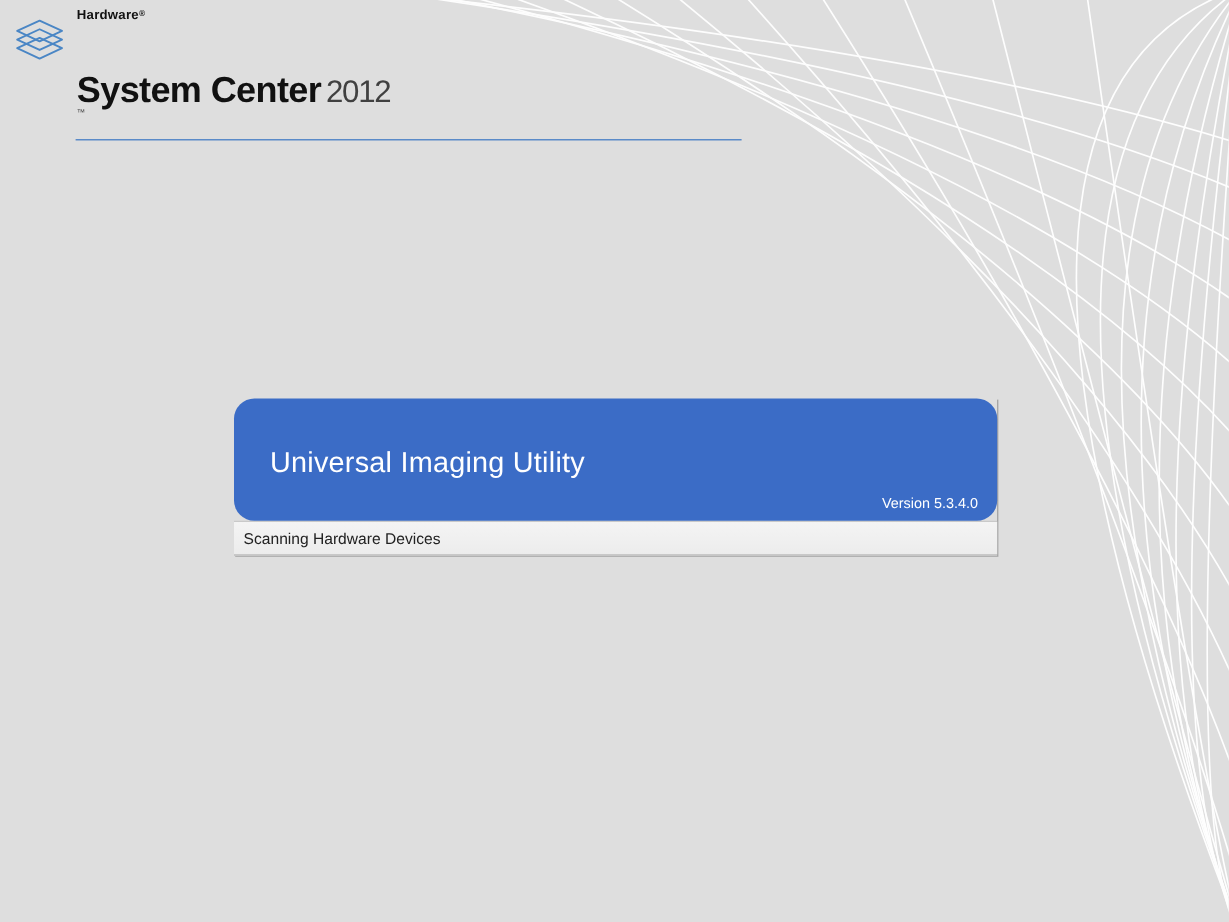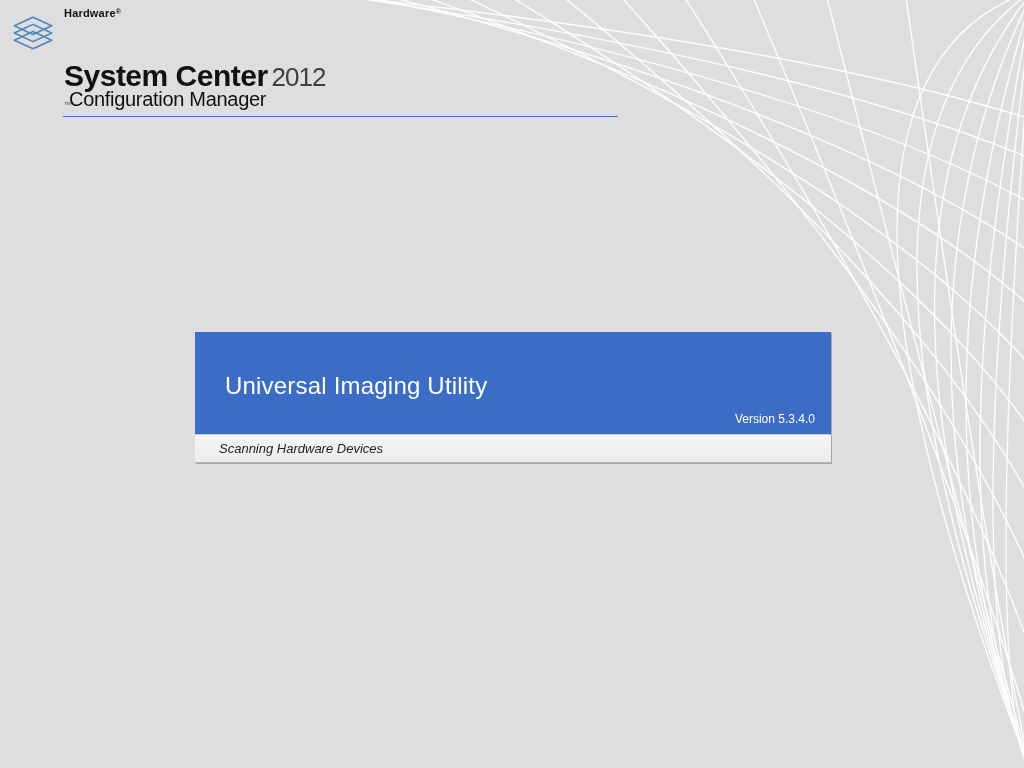--- a/index.html
+++ b/index.html
@@ -101,42 +101,42 @@
     top: 332px;
     width: 636px;
     box-shadow: 1px 1px 0 rgba(0,0,0,0.25);
   }
   .dialog-header {
     background: #3b6cc6;
     color: #fff;
     padding: 40px 30px 12px 30px;
     min-height: 50px;
     position: relative;
+    border-radius: 17px;
   }
   .dialog-title {
     font-size: 24px;
     font-weight: 300;
     letter-spacing: 0.2px;
   }
   .dialog-version {
     position: absolute;
     right: 16px;
     bottom: 8px;
     font-size: 12px;
     font-weight: 400;
     text-align: right;
   }
   .dialog-status {
     background: linear-gradient(#f4f4f4, #ececec);
     border-top: 1px solid #c9c9c9;
     border-bottom: 1px solid #b7b7b7;
-    padding: 6px 24px;
+    padding: 6px 8px;
     font-size: 13px;
     color: #222;
-    font-style: italic;
   }
 </style>
 </head>
 <body>
 
 <svg class="mesh" viewBox="0 0 1024 768" preserveAspectRatio="none">
   <g stroke="#ffffff" stroke-width="1.4" fill="none" opacity="0.95">
 
     <path d="M280 -10 Q 780 40 1034 120"></path>
     <path d="M300 -10 Q 800 60 1034 160"></path>
@@ -174,21 +174,20 @@
   <div class="brand-text">
     <div class="brand-ms">
       <span>Hardware</span><sup>®</sup>
     </div>
     <div class="brand-sc-line">
       <span class="brand-sc">System Center</span>
       <span class="brand-year">2012</span>
     </div>
     <div style="display:flex; align-items:flex-end;">
       <span class="brand-tm">™</span>
-      <span class="brand-cm">Configuration Manager</span>
     </div>
   </div>
 </div>
 
 <div class="header-rule"></div>
 
 <div class="dialog">
   <div class="dialog-header">
     <div class="dialog-title">Universal Imaging Utility</div>
     <div class="dialog-version">Version 5.3.4.0</div>

